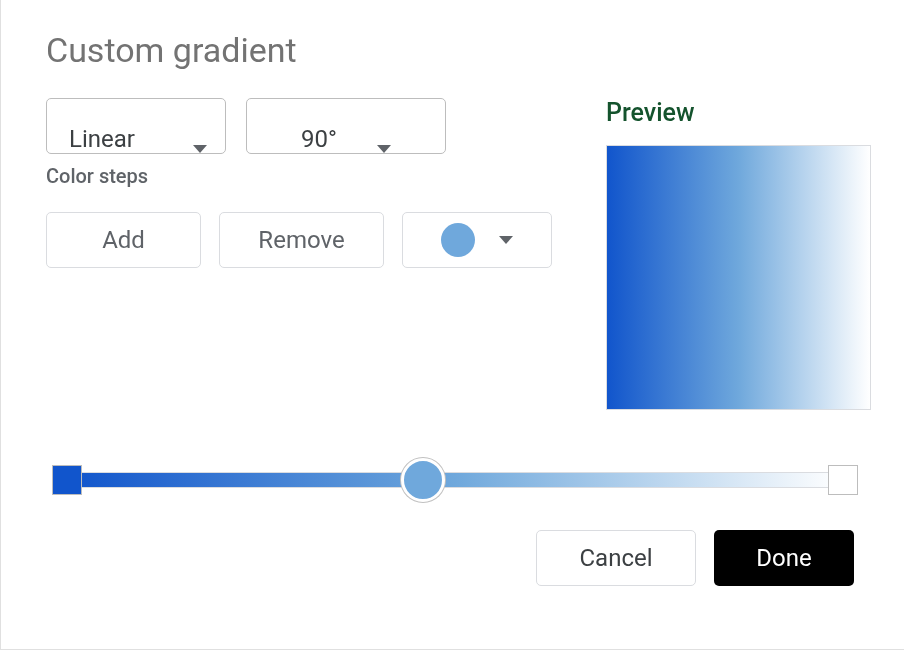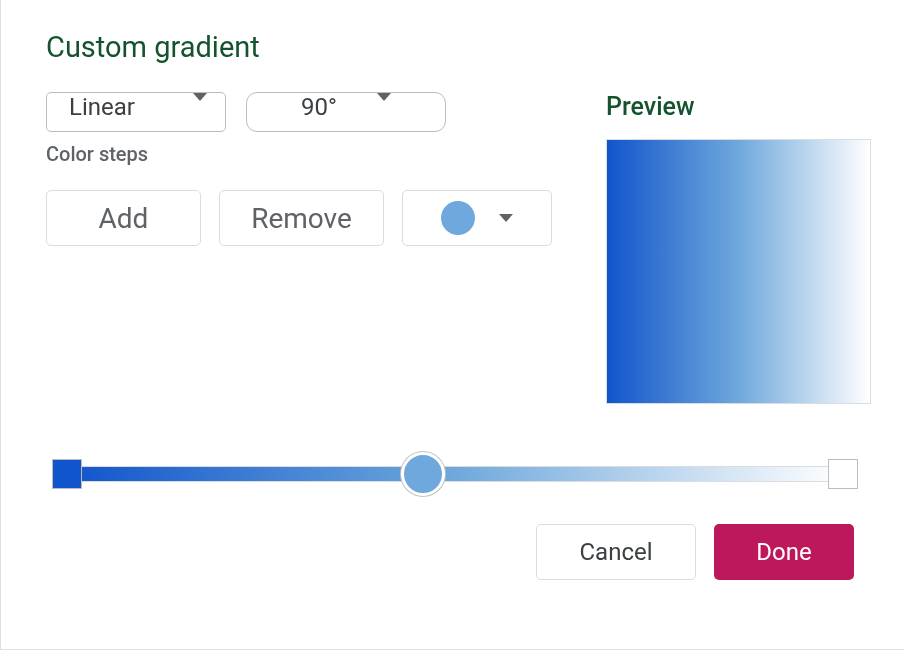--- a/index.html
+++ b/index.html
@@ -7,23 +7,23 @@
       font-family: 'Google Sans', Roboto, Arial, sans-serif;
       background: #fff;
       width: 904px;
       height: 650px;
       padding: 30px 40px 30px 45px;
       color: #3c4043;
       border-left: 1px solid #e0e0e0;
       border-bottom: 1px solid #e0e0e0;
     }
     .title {
-      font-size: 29px;
+      font-size: 34px;
       font-weight: 400;
-      color: #14532d;
+      color: #737373;
       margin-bottom: 28px;
     }
     .main-row {
       display: flex;
       gap: 0;
       align-items: flex-start;
       justify-content: space-between;
     }
     .left-col {
       flex: 0 0 auto;
@@ -43,34 +43,34 @@
       color: #5f6368;
     }
     .type-label  { width: 190px; }
     .angle-label { width: 200px; }
     .select-row {
       display: flex;
       gap: 20px;
       margin-bottom: 10px;
     }
     .select {
-      height: 40px;
+      height: 56px;
       border: 1px solid #bdbdbd;
       border-radius: 5px;
       display: flex;
-      align-items: flex-start;
+      align-items: flex-end;
       justify-content: space-between;
       padding: 0 18px 0 22px;
       font-size: 24px;
       color: #3c4043;
       cursor: pointer;
       background: #fff;
     }
     .type-select  { width: 180px; }
-    .angle-select { width: 200px; justify-content: center; gap: 40px; padding: 0 22px; border-radius: 11px; }
+    .angle-select { width: 200px; justify-content: center; gap: 40px; padding: 0 22px; }
     .caret {
       width: 0; height: 0;
       border-left: 7px solid transparent;
       border-right: 7px solid transparent;
       border-top: 8px solid #5f6368;
     }
     .color-steps-label {
       font-size: 20px;
       font-weight: 500;
       color: #5f6368;
@@ -82,21 +82,21 @@
       gap: 18px;
       align-items: center;
     }
     .btn {
       height: 56px;
       border: 1px solid #dadce0;
       border-radius: 5px;
       display: flex;
       align-items: center;
       justify-content: center;
-      font-size: 28px;
+      font-size: 24px;
       color: #5f6368;
       cursor: pointer;
       background: #fff;
     }
     .add-btn    { width: 155px; }
     .remove-btn { width: 165px; }
     .swatch-select {
       width: 150px;
       height: 56px;
       border: 1px solid #dadce0;
@@ -188,21 +188,21 @@
       background: #fff;
       margin-left: 14px;
     }
     .done-btn {
       width: 140px; height: 56px;
       border: none;
       border-radius: 5px;
       display: flex; align-items: center; justify-content: center;
       font-size: 24px;
       color: #fff;
-      background: #be185d;
+      background: #000000;
       cursor: pointer;
     }
   </style>
 </head>
 <body>
 
 <div class="title">Custom gradient</div>
 
 <div class="main-row">
 

